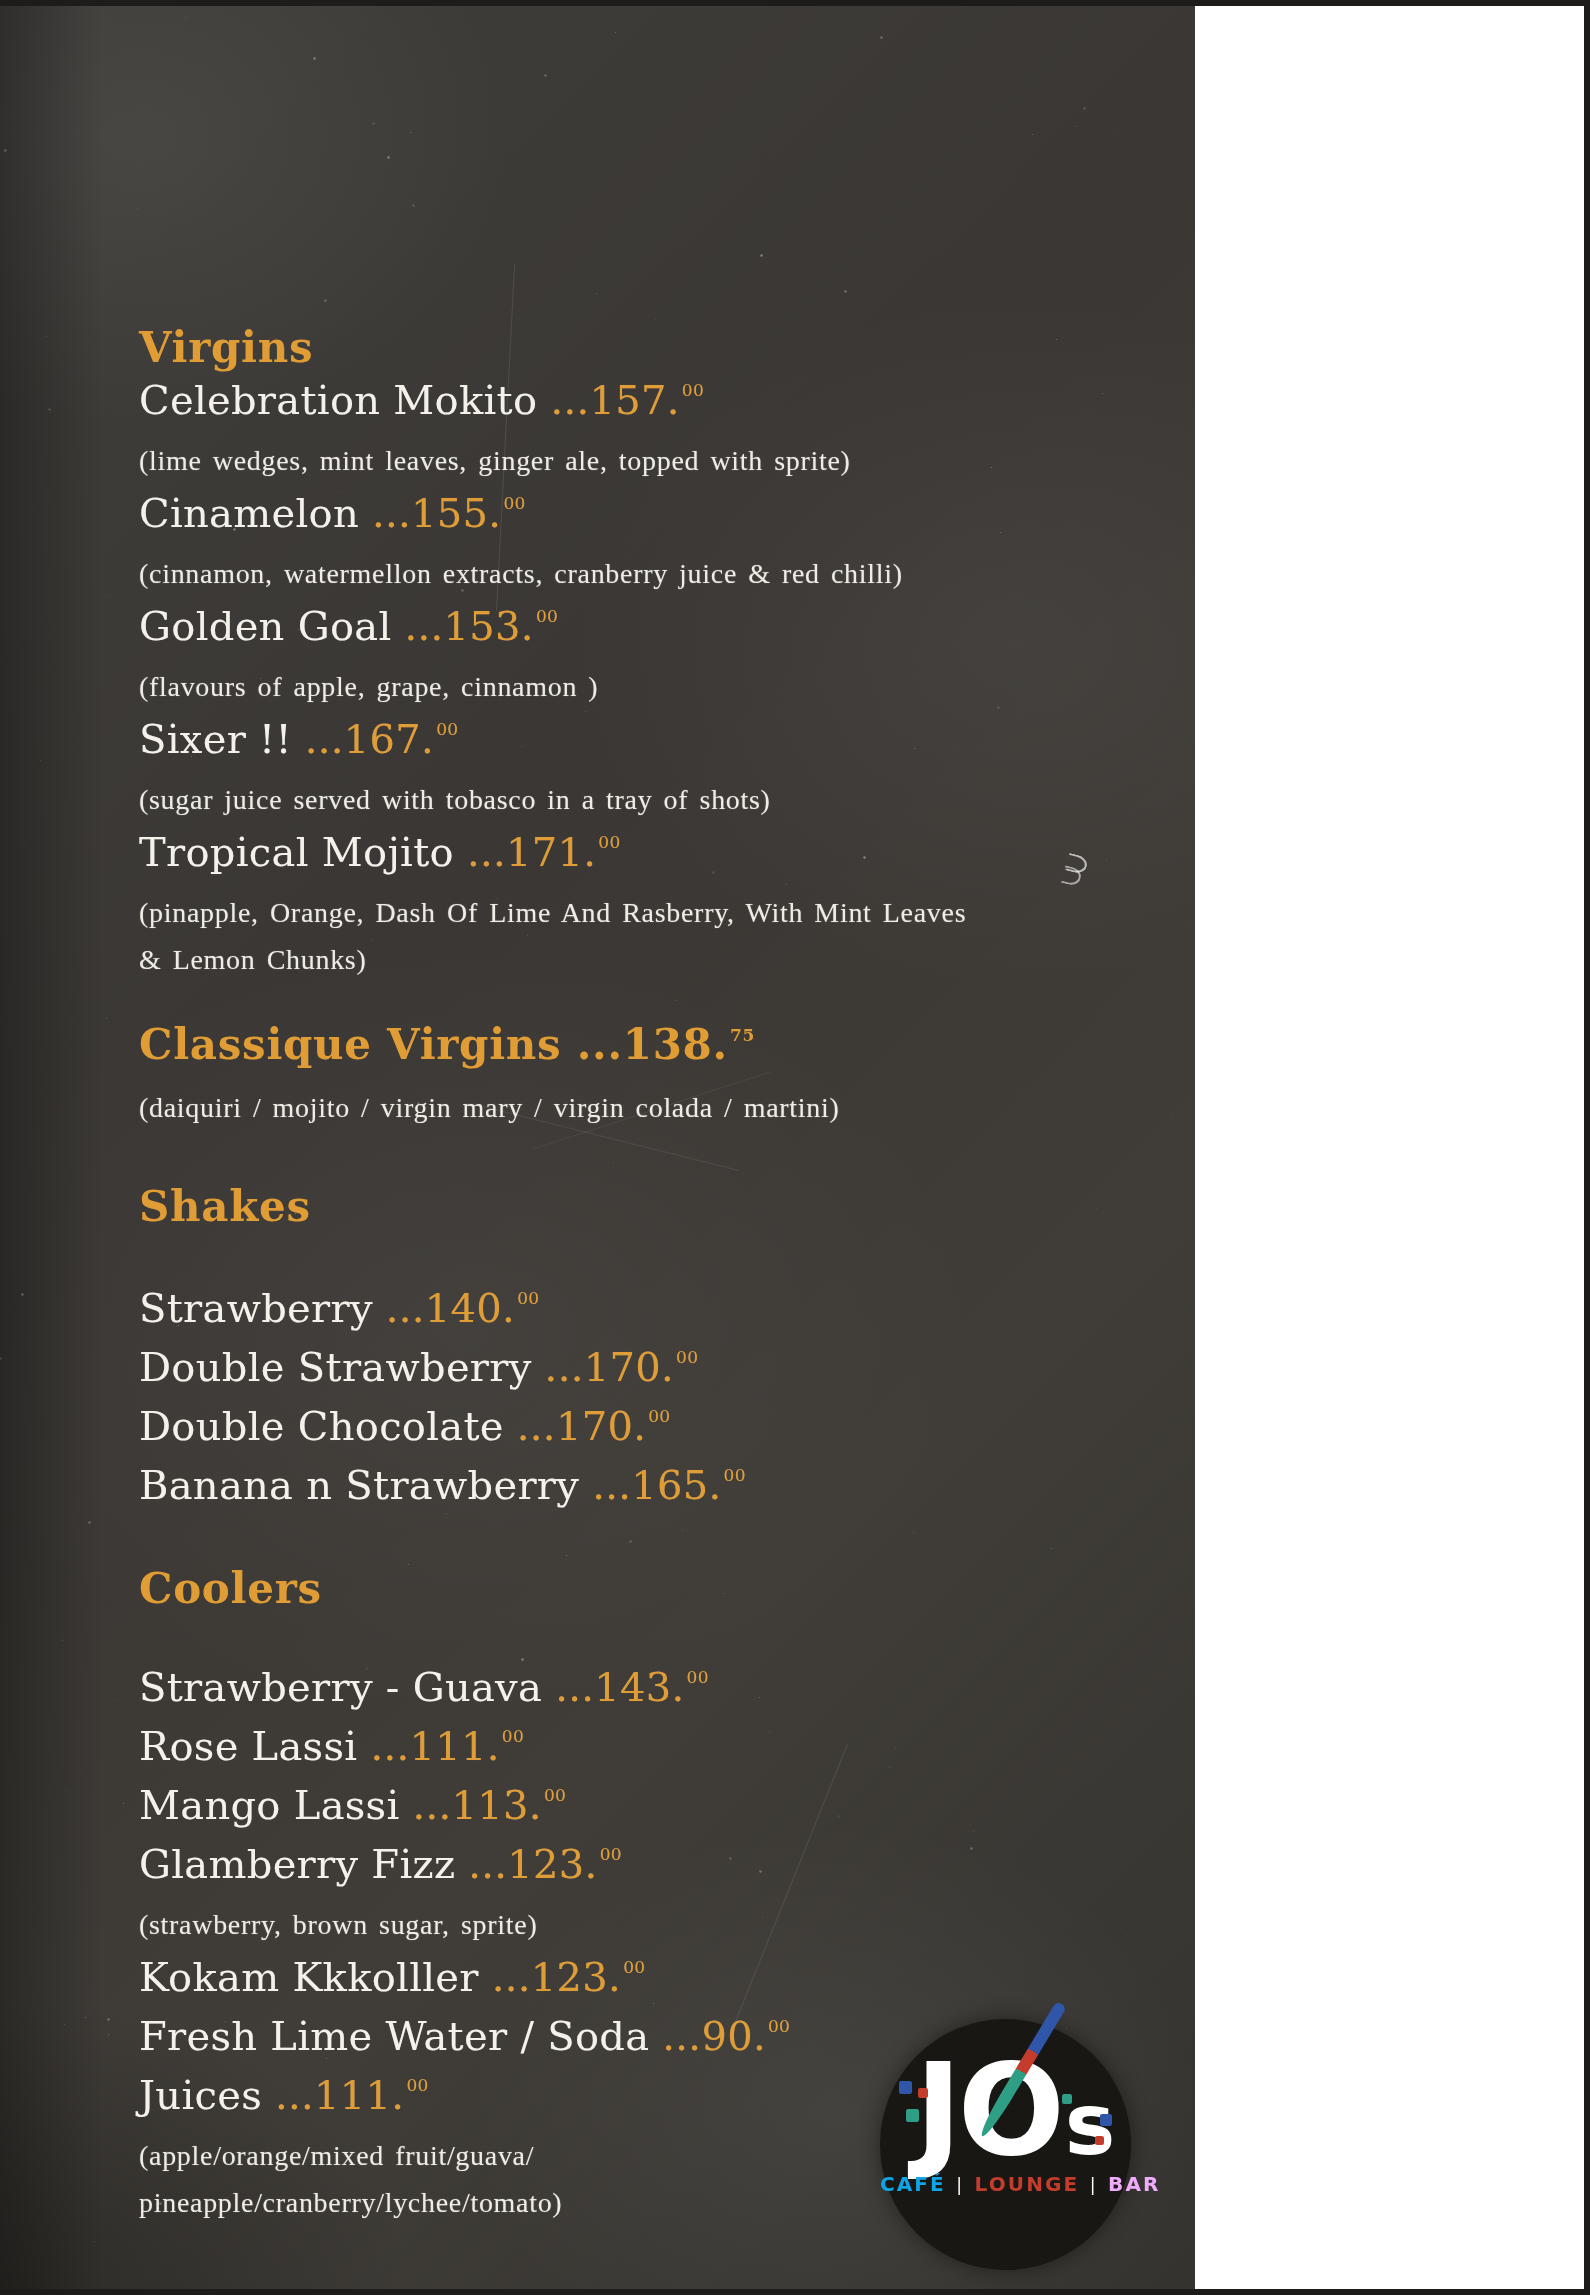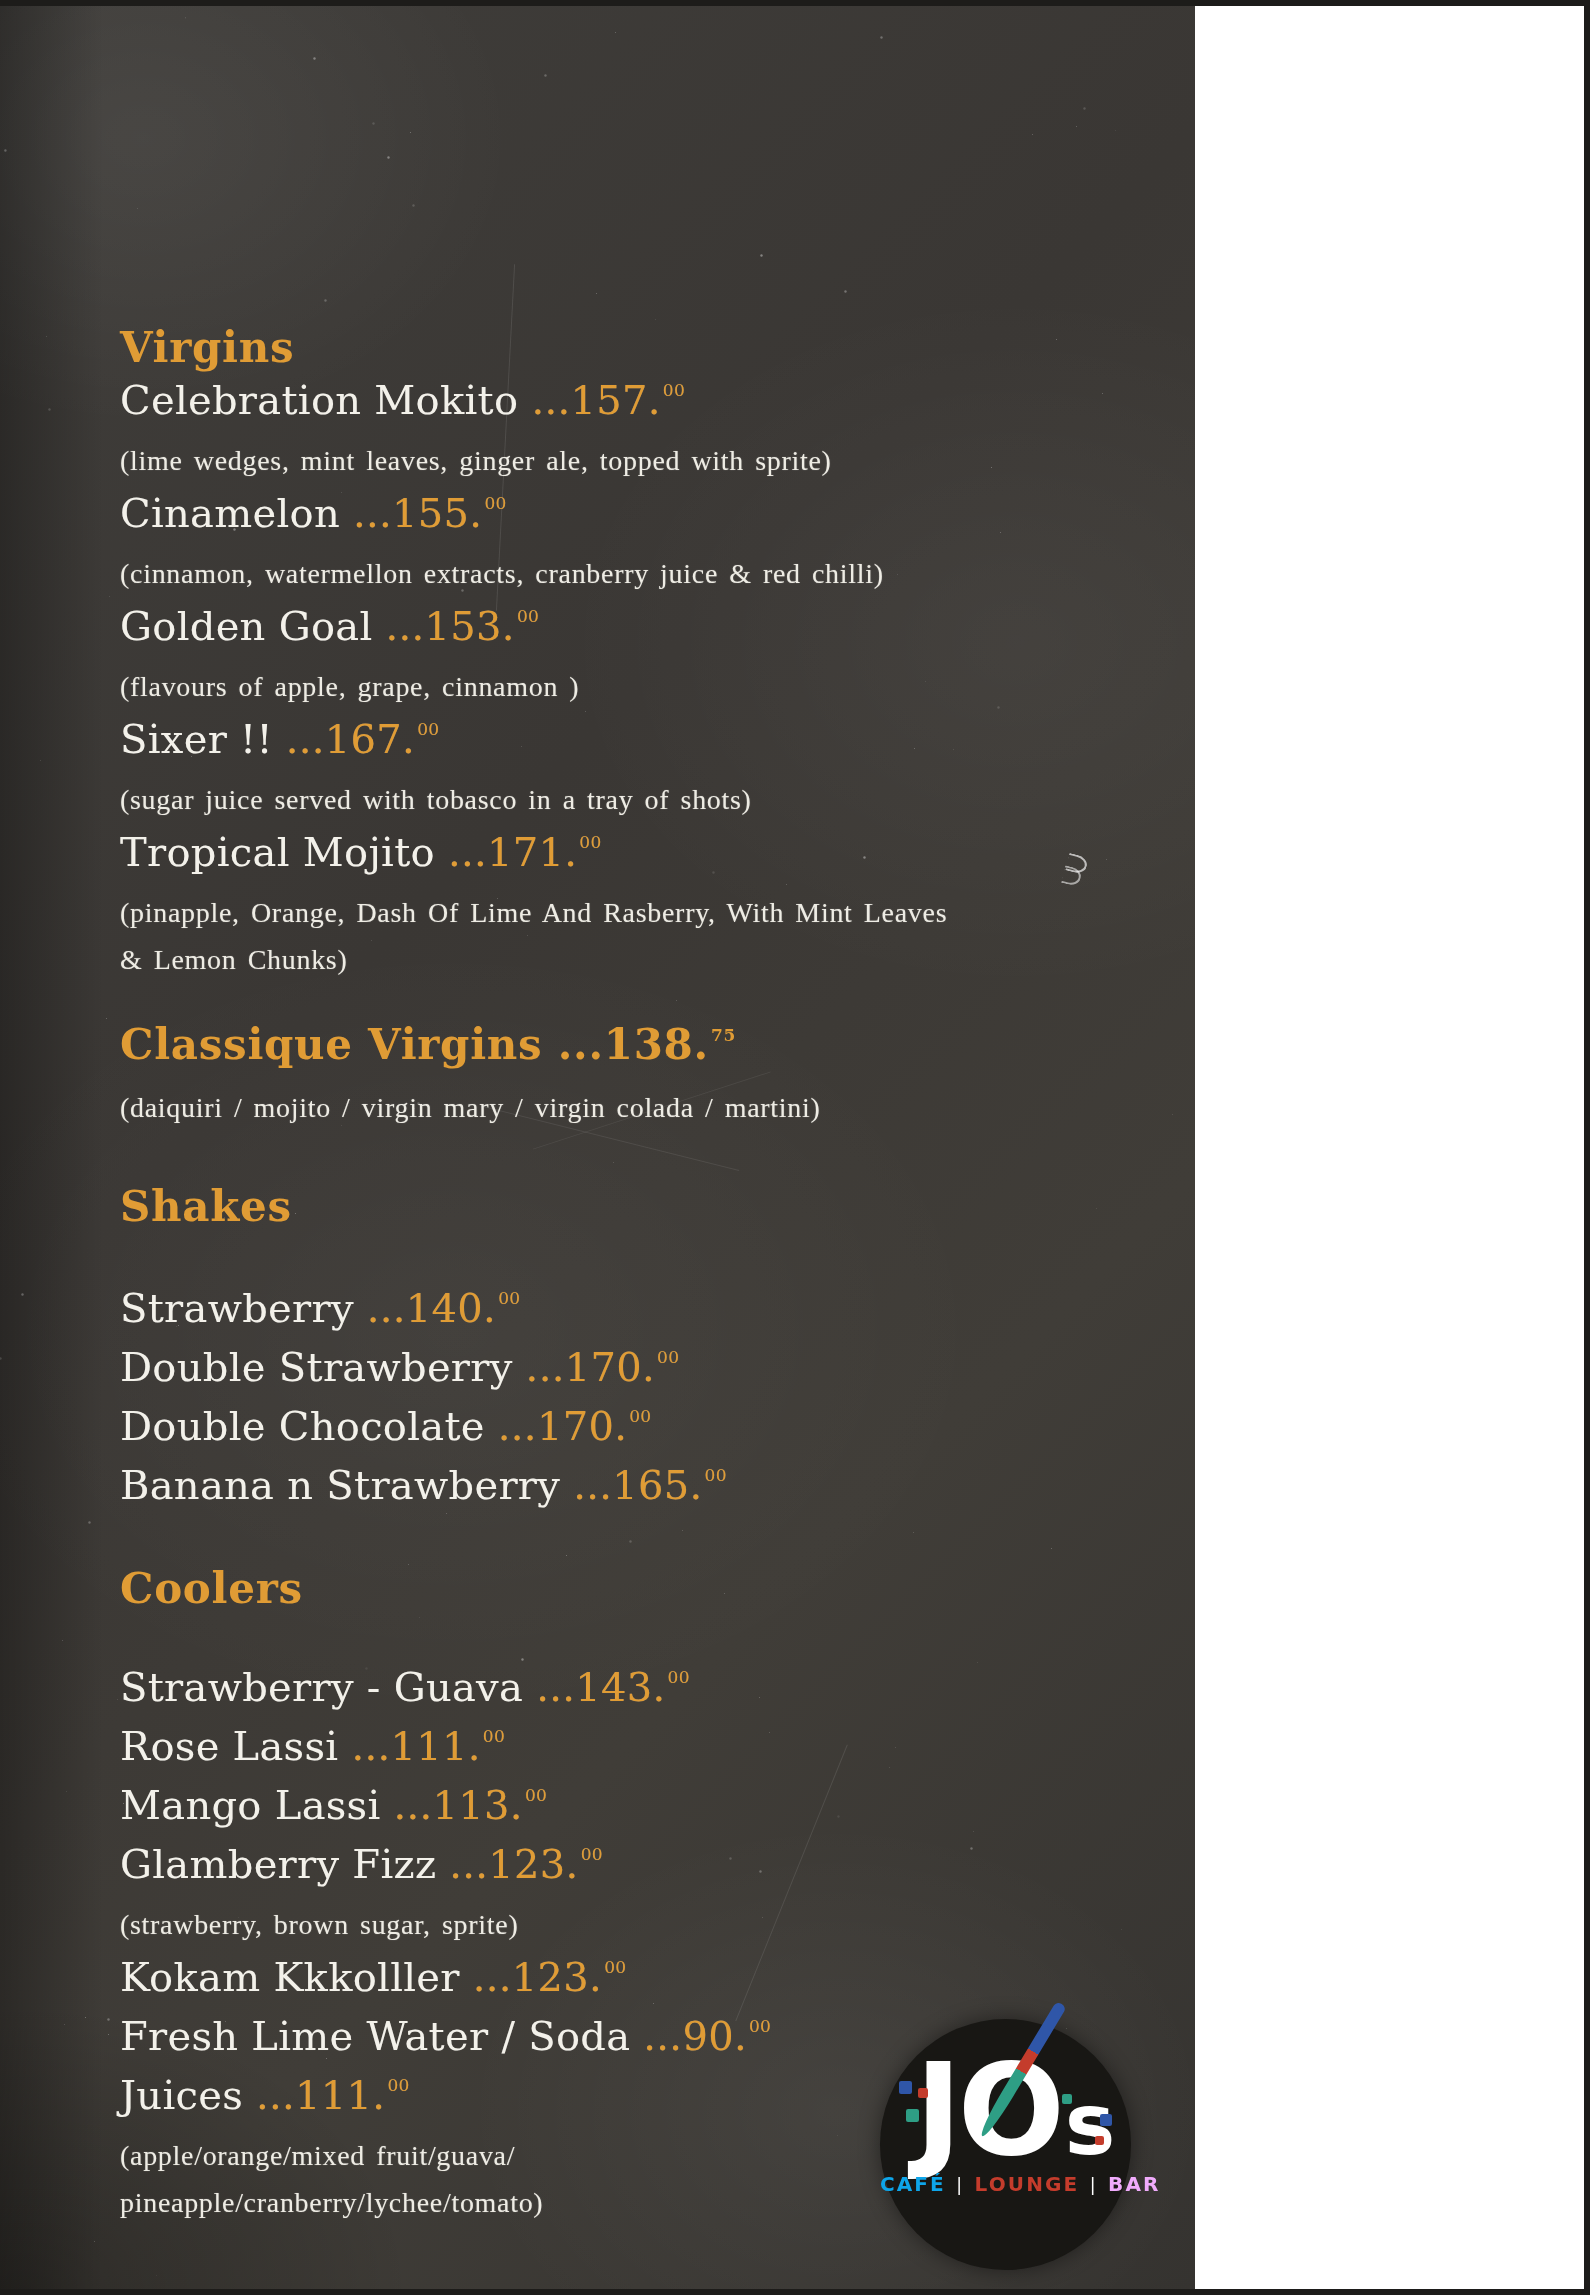--- a/index.html
+++ b/index.html
@@ -29,21 +29,21 @@
     position:absolute; left:1067px; top:855px; width:18px; height:14px;
     border:2.1px solid rgba(255,255,255,0.65); border-left:none; border-radius:0 60% 60% 0 / 0 50% 50% 0;
     transform:rotate(14deg);
   }
   .chalk-mark::after {
     content:""; position:absolute; left:-1.4px; top:11px; width:16.6px; height:14px;
     border:2.1px solid rgba(255,255,255,0.55); border-left:none; border-radius:0 60% 60% 0 / 0 50% 50% 0;
   }
 
   
-  .menu { position:absolute; left:120px; top:320px; width:992px; }
+  .menu { position:absolute; left:139px; top:320px; width:992px; }
   .section { margin:0; }
   .sec-1 { margin-top:37px; }
   .sec-2 { margin-top:51px; }
   .sec-3 { margin-top:42px; }
   .section-header {
     margin:0; font-size:42px; line-height:55px; font-weight:bold;
     color:var(--orange); letter-spacing:0.7px;
   }
   .sec-2 .section-header { margin-bottom:49px; }
   .sec-3 .section-header { margin-bottom:46px; }

